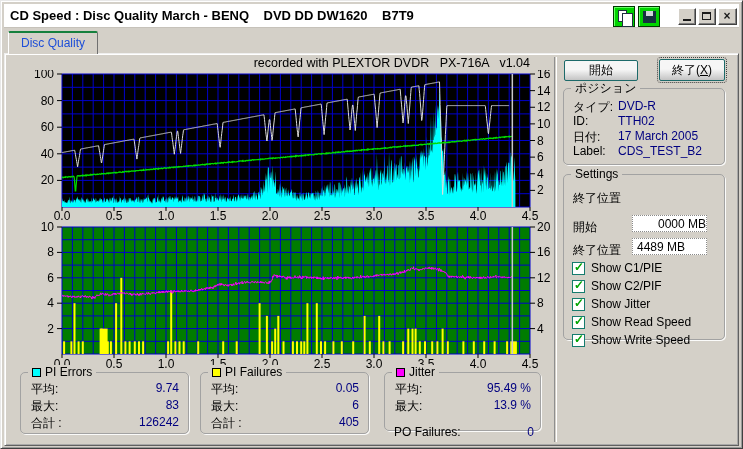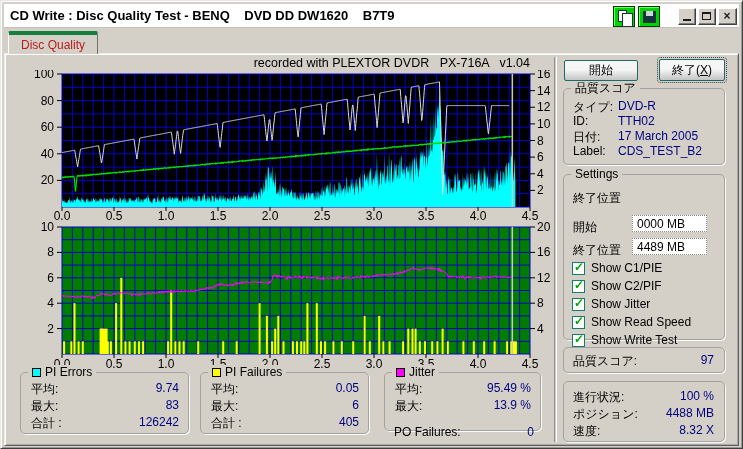--- a/index.html
+++ b/index.html
@@ -20,22 +20,22 @@
   .floppy-ic:after{content:"";position:absolute;left:3px;top:0;width:7px;height:5px;background:#cfd6da;}
   .win-btn{position:absolute;top:4px;width:18px;height:17px;background:#d4d0c8;
     border:1px solid #404040;border-top-color:#fff;border-left-color:#fff;
     box-shadow:inset -1px -1px 0 #808080;cursor:pointer;}
   .min-g{position:absolute;left:4px;bottom:3px;width:8px;height:2px;background:#1a1a1a;}
   .max-g{position:absolute;left:3px;top:3px;width:9px;height:8px;border:1px solid #1a1a1a;border-top-width:2px;}
   .x-g{position:absolute;left:0;top:0;width:16px;text-align:center;line-height:15px;font-size:12px;font-weight:bold;color:#1a1a1a;}
   
   .tab{position:absolute;left:7px;top:30px;width:90px;height:23px;background:#d4d0c8;z-index:3;
     border:1px solid #707070;border-bottom:none;border-left-color:#fff;
-    border-top:4px solid #15803d;border-radius:2px 2px 0 0;
-    text-align:center;font-size:12px;line-height:20px;color:#b91c1c;cursor:pointer;}
+    border-top:2px solid #15803d;border-radius:2px 2px 0 0;
+    text-align:center;font-size:12px;line-height:20px;color:#1d4ed8;cursor:pointer;}
   
   .tabpage{position:absolute;left:3px;top:52px;width:735px;height:393px;background:#d4d0c8;
     border:1px solid #606060;border-top-color:#efefef;border-left-color:#efefef;
     box-shadow:inset 1px 1px 0 #fff, inset -1px -1px 0 #a8a8a8;}
   .annotation{position:absolute;left:150px;top:2px;width:375px;text-align:right;
     font-size:12.5px;color:#000;white-space:pre;}
   #charts{position:absolute;left:2px;top:16px;}
   #charts text{font-size:12px;fill:#000;}
   .vdivider{position:absolute;left:549px;top:3px;width:3px;height:385px;
     border-left:1px solid #8e8e8e;border-right:1px solid #ffffff;}
@@ -72,21 +72,21 @@
   .cb{position:absolute;left:0;top:1px;width:13px;height:13px;background:#fff;border:1px solid #157c6e;}
   .chk{position:absolute;left:1px;top:-3px;font-size:12px;font-weight:bold;color:#00a400;}
   .cblbl{position:absolute;left:19px;top:0;font-size:12px;color:#000;white-space:nowrap;}
 </style>
 </head>
 <body>
 
 <div class="window">
 
   <div class="titlebar">
-    <span class="title-text">CD Write : Disc Quality Test - BENQ    DVD DD DW1620    B7T9</span>
+    <span class="title-text">CD Speed : Disc Quality March - BENQ    DVD DD DW1620    B7T9</span>
     <span class="tb-btn" style="left:609px;">
         <span class="copy-ic"></span>
       </span>
     <span class="tb-btn" style="left:634px;">
         <span class="floppy-ic"></span>
       </span>
     <span class="win-btn" style="left:674px;">
         <span class="min-g"></span>
       </span>
     <span class="win-btn" style="left:694px;">
@@ -431,21 +431,21 @@
     </div>
     <div class="porow">
       <span class="sl">PO Failures:</span>
       <span class="sv">0</span>
     </div>
 
     <button class="btn95" style="left:559px;top:6px;width:74px;height:21px;"><span>開始</span></button>
     <button class="btn95 focusd" style="left:654px;top:5px;width:66px;height:22px;"><span>終了(</span><span class="ul">X</span><span>)</span></button>
 
     <div class="fgroup" style="left:558px;top:34px;width:162px;height:77px;">
-      <div class="ftitle">品質スコア</div>
+      <div class="ftitle">ポジション</div>
       <div class="rrow" style="top:10px;">
           <span class="rl">タイプ:</span>
           <span class="rv">DVD-R</span>
         </div>
       <div class="rrow" style="top:25px;">
           <span class="rl">ID:</span>
           <span class="rv">TTH02</span>
         </div>
       <div class="rrow" style="top:40px;">
           <span class="rl">日付:</span>
@@ -458,21 +458,21 @@
     </div>
 
     <div class="fgroup" style="left:558px;top:120px;width:162px;height:166px;">
       <div class="ftitle">Settings</div>
       <div class="rrow" style="top:15px;">
           <span class="rl">終了位置</span>
         </div>
       <div class="rrow" style="top:44px;">
           <span class="rl">開始</span>
         </div>
-      <div class="field" style="top:40px;">0000 MB</div>
+      <div class="field" style="top:40px;text-align:right;">0000 MB</div>
       <div class="rrow" style="top:67px;">
           <span class="rl">終了位置</span>
         </div>
       <div class="field" style="top:63px;">4489 MB</div>
       <div class="cbrow" style="top:86px;">
           <span class="cb">
             <span class="chk">✓</span>
           </span>
           <span class="cblbl">Show C1/PIE</span>
         </div>
@@ -491,40 +491,20 @@
       <div class="cbrow" style="top:140px;">
           <span class="cb">
             <span class="chk">✓</span>
           </span>
           <span class="cblbl">Show Read Speed</span>
         </div>
       <div class="cbrow" style="top:158px;">
           <span class="cb">
             <span class="chk">✓</span>
           </span>
-          <span class="cblbl">Show Write Test</span>
+          <span class="cblbl">Show Write Speed</span>
         </div>
     </div>
 
-    <div class="fgroup" style="left:558px;top:293px;width:162px;height:26px;">
-      <div class="rrow" style="top:5px;">
-          <span class="rl">品質スコア:</span>
-          <span class="rva">97</span>
-        </div>
-    </div>
-
-    <div class="fgroup" style="left:558px;top:327px;width:162px;height:61px;">
-      <div class="rrow" style="top:7px;">
-          <span class="rl">進行状況:</span>
-          <span class="rva">100 %</span>
-        </div>
-      <div class="rrow" style="top:24px;">
-          <span class="rl">ポジション:</span>
-          <span class="rva">4488 MB</span>
-        </div>
-      <div class="rrow" style="top:41px;">
-          <span class="rl">速度:</span>
-          <span class="rva">8.32 X</span>
-        </div>
-    </div>
+
 
   </div>
 </div>
 
 </body></html>

